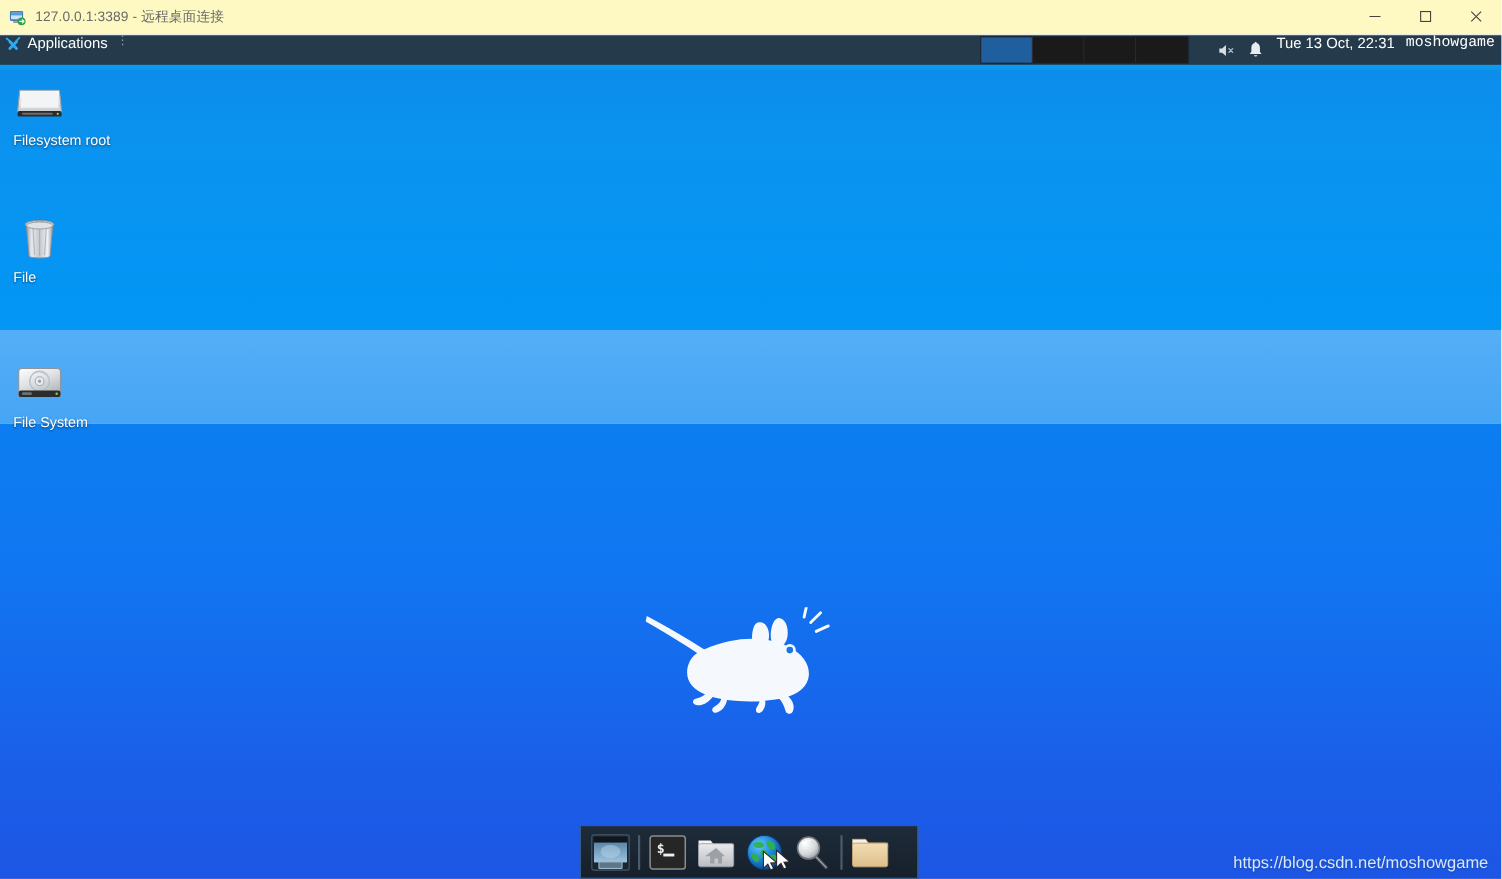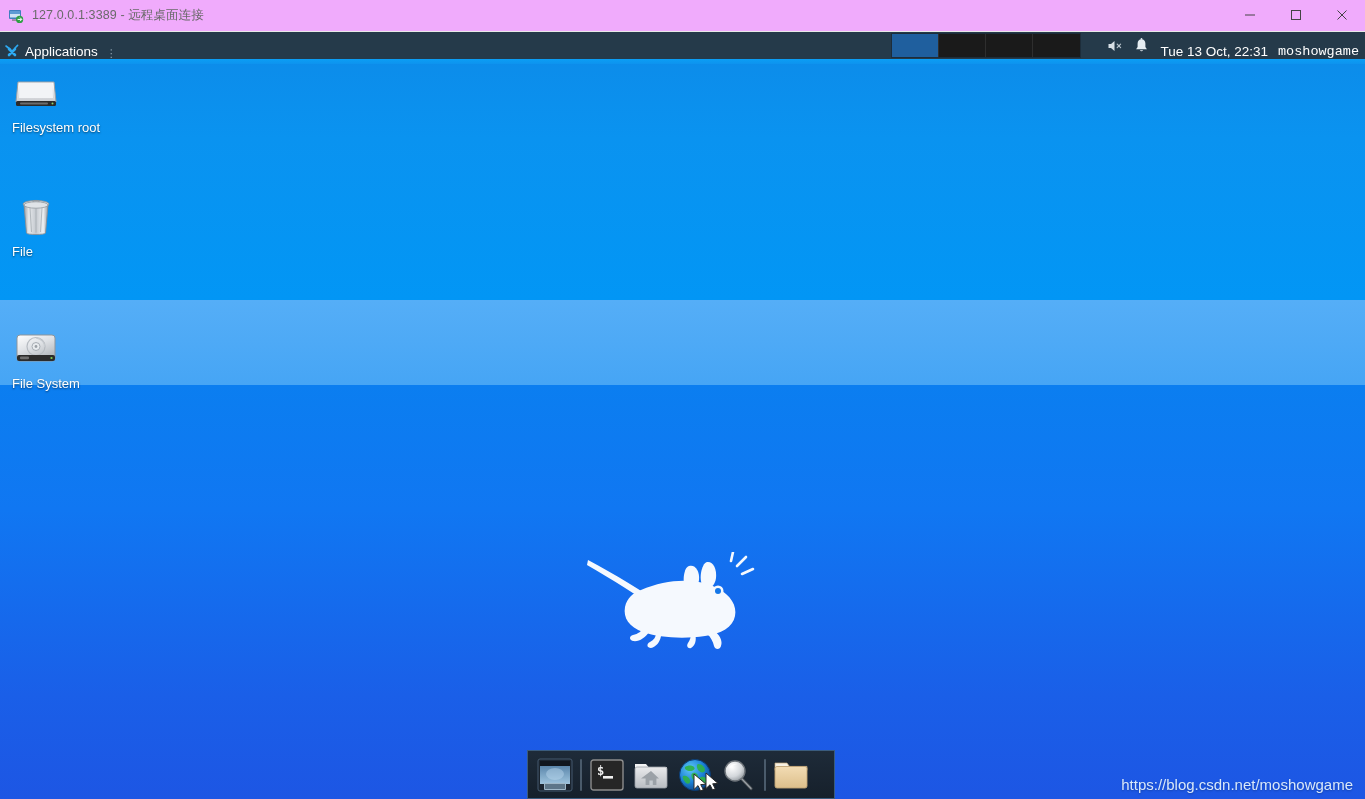--- a/index.html
+++ b/index.html
@@ -12,21 +12,21 @@
 
   
   #rdp-window {
     position: absolute; left: 0; top: 0;
     width: 1365px; height: 799px;
     background: #ffffff;
   }
   #titlebar {
     position: absolute; left: 0; top: 0;
     width: 1365px; height: 32px;
-    background: #f0abfc;
+    background: #fef9c3;
     border-bottom: 1px solid #e8e8e8;
     display: flex; align-items: center;
   }
   #titlebar-icon {
     width: 16px; height: 16px;
     margin-left: 8px; margin-right: 8px;
     position: relative; flex: 0 0 auto;
   }
   #titlebar-text {
     font-size: 12.5px; color: #6a6a6a;
@@ -68,21 +68,21 @@
     background: #253a4a;
     display: flex; align-items: center;
     color: #f2f5f7; font-size: 13.5px;
   }
   #xfce-panel-accent {
     position: absolute; left: 0; top: 27px;
     width: 1365px; height: 5px;
     background: linear-gradient(180deg,#0b9ef5 0%, #0d93ee 100%);
   }
   #app-menu {
-    display: flex; align-items: flex-end; gap: 5px;
+    display: flex; align-items: flex-start; gap: 5px;
     height: 27px; padding: 0 6px 0 4px;
   }
   #app-menu-icon { width: 16px; height: 16px; display: block; }
   #app-menu-label { font-size: 13.5px; color: #ffffff; }
   #app-menu-dots {
     font-size: 11px; color: #8ea2b0; margin-left: 3px; letter-spacing: 0;
     line-height: 1;
   }
 
   
@@ -91,21 +91,21 @@
     display: flex; height: 25px;
     border: 1px solid #1d2d3a; background: #1b1b1b;
   }
   .ws-cell { width: 47px; height: 23px; background: #1a1a1a; border-right: 1px solid #2e2e2e; }
   .ws-cell:last-child { border-right: none; }
   .ws-cell.active { background: #1f5f9e; }
 
   
   #tray {
     position: absolute; right: 0; top: 0;
-    height: 27px; display: flex; align-items: flex-end; gap: 0px;
+    height: 27px; display: flex; align-items: flex-start; gap: 0px;
     padding-right: 4px;
   }
   .tray-icon {
     width: 26px; height: 27px;
     display: flex; align-items: center; justify-content: center;
   }
   #clock { font-size: 13.5px; color: #ffffff; padding: 0 10px 0 6px; white-space: nowrap; }
   #username { font-size: 13.5px; color: #ffffff; padding-right: 2px; white-space: nowrap; font-family: Liberation Mono, monospace; }
 
   

